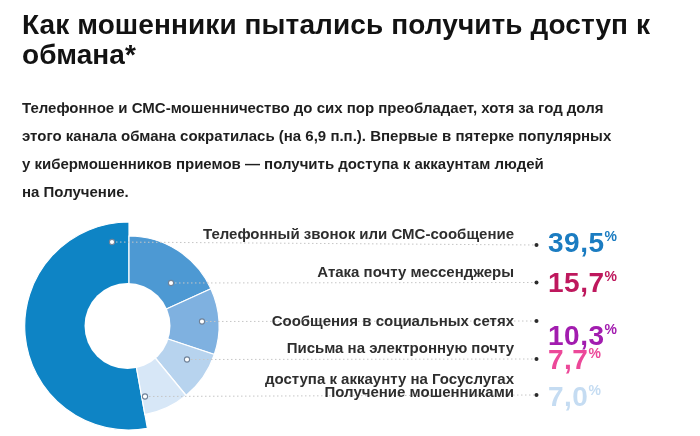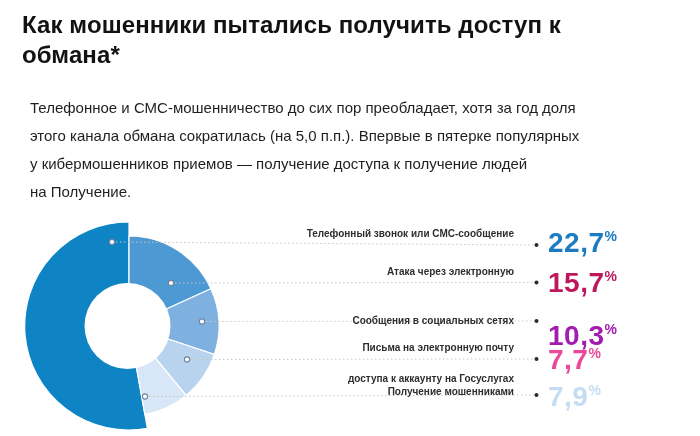--- a/index.html
+++ b/index.html
@@ -8,47 +8,47 @@
     width: 700px;
     height: 436px;
     background: #ffffff;
     overflow: hidden;
     font-family: "Liberation Sans", sans-serif;
   }
   .title {
     position: absolute;
     left: 22px;
     top: 10px;
-    font-size: 24px;
+    font-size: 28px;
     line-height: 30px;
     font-weight: 700;
     color: #121212;
     letter-spacing: 0.1px;
   }
   .intro {
     position: absolute;
-    left: 30px;
+    left: 22px;
     top: 94px;
     width: 670px;
     font-size: 15px;
     line-height: 28px;
-    font-weight: 400;
+    font-weight: 700;
     color: #1f1f1f;
   }
   .chart-layer {
     position: absolute;
     left: 0; top: 0;
     width: 700px;
     height: 436px;
   }
   .row-label {
     position: absolute;
     right: 186px;
     text-align: right;
-    font-size: 10px;
+    font-size: 15px;
     line-height: 13px;
     font-weight: 700;
     color: #2e2e2e;
     white-space: nowrap;
   }
   .row-label.two-line { white-space: normal; width: 260px; }
   .row-value {
     position: absolute;
     left: 548px;
     font-size: 28px;
@@ -68,22 +68,22 @@
 
 <div class="canvas">
 
   <div class="title">
     <div>Как мошенники пытались получить доступ к</div>
     <div>обмана*</div>
   </div>
 
   <div class="intro">
     <div>Телефонное и СМС-мошенничество до сих пор преобладает, хотя за год доля</div>
-    <div>этого канала обмана сократилась (на 5,0 п.п.). Впервые в пятерке популярных</div>
-    <div>у кибермошенников приемов — получение доступа к получение людей</div>
+    <div>этого канала обмана сократилась (на 6,9 п.п.). Впервые в пятерке популярных</div>
+    <div>у кибермошенников приемов — получить доступа к аккаунтам людей</div>
     <div>на Получение.</div>
   </div>
 
   <svg class="chart-layer" viewBox="0 0 700 436" width="700" height="436">
 
     <path d="M129,326 L147.4,428.3 A104,104 0 1 1 129,222 Z" stroke="#ffffff" stroke-width="1.2" fill="#0e84c5"></path>
 
     <path d="M129,326 L129,236 A90,90 0 0 1 210.9,288.7 Z" stroke="#ffffff" stroke-width="1.2" fill="#4d99d3"></path>
 
     <path d="M129,326 L210.9,288.7 A90,90 0 0 1 214.3,354.5 Z" stroke="#ffffff" stroke-width="1.2" fill="#7fb1e0"></path>
@@ -114,39 +114,39 @@
       <circle cx="536.5" cy="245" r="2"></circle>
       <circle cx="536.5" cy="282.5" r="2"></circle>
       <circle cx="536.5" cy="321" r="2"></circle>
       <circle cx="536.5" cy="359" r="2"></circle>
       <circle cx="536.5" cy="395" r="2"></circle>
     </g>
   </svg>
 
   <div class="row-label" style="top:227px;">Телефонный звонок или СМС-сообщение</div>
   <div class="row-value" style="top: 223px; color: rgb(27, 124, 193);">
-    <span>22,7</span><span class="ps">%</span>
+    <span>39,5</span><span class="ps">%</span>
   </div>
 
-  <div class="row-label" style="top:265px;">Атака через электронную</div>
+  <div class="row-label" style="top:265px;">Атака почту мессенджеры</div>
   <div class="row-value" style="top: 263px; color: #be185d;">
     <span>15,7</span><span class="ps">%</span>
   </div>
 
   <div class="row-label" style="top:314px;">Сообщения в социальных сетях</div>
   <div class="row-value" style="top: 316px; color: #a21caf;">
     <span>10,3</span><span class="ps">%</span>
   </div>
 
   <div class="row-label" style="top:341px;">Письма на электронную почту</div>
   <div class="row-value" style="top: 340px; color: #ec4899;">
     <span>7,7</span><span class="ps">%</span>
   </div>
 
   <div class="row-label two-line" style="top:372px;">
     <div>доступа к аккаунту на Госуслугах</div>
     <div>Получение мошенниками</div>
   </div>
   <div class="row-value" style="top: 377px; color: rgb(197, 220, 242);">
-    <span>7,9</span><span class="ps">%</span>
+    <span>7,0</span><span class="ps">%</span>
   </div>
 
 </div>
 
 </body></html>

